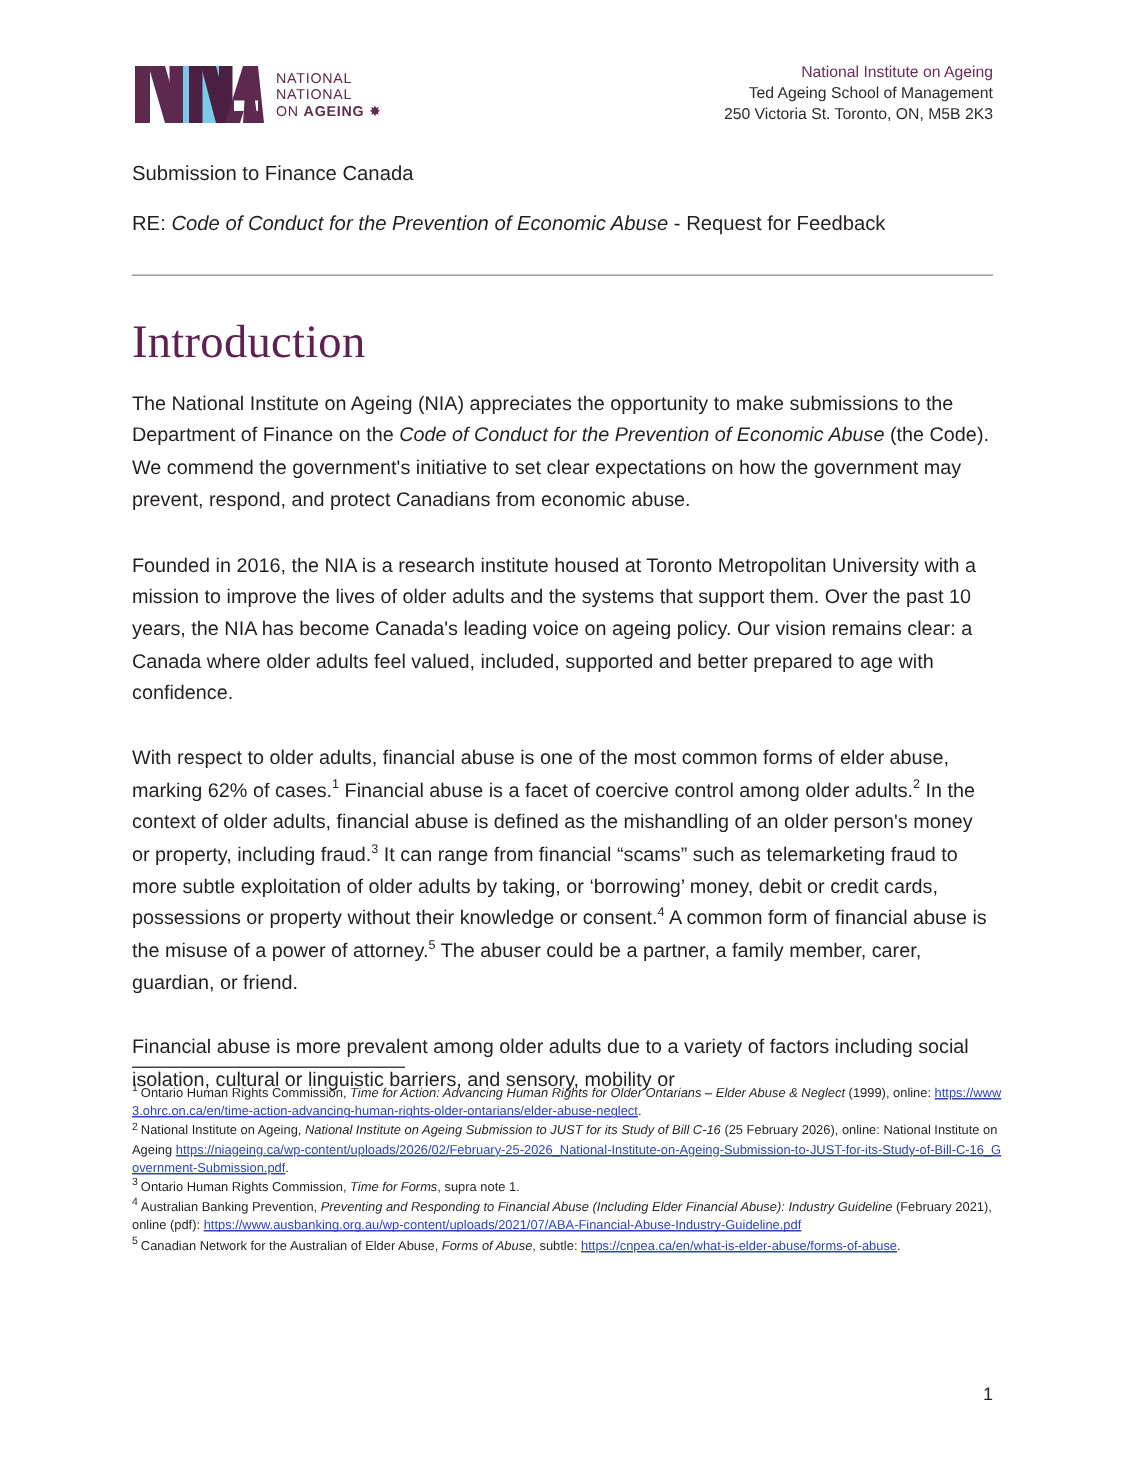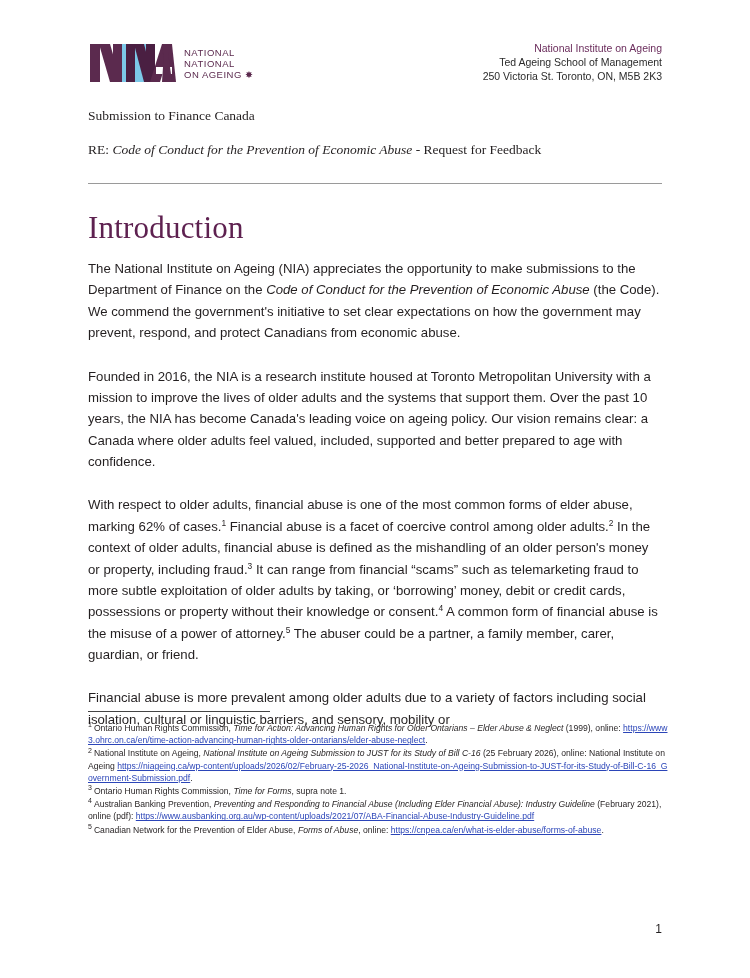--- a/index.html
+++ b/index.html
@@ -44,40 +44,39 @@
     padding-top: 2px;
   }
   .logo-words span {
     font-family: "Liberation Sans", sans-serif;
     font-size: 9.5px;
     letter-spacing: 0.5px;
     color: #5b2a4e;
     font-weight: 400;
   }
   .logo-words span.l3 { font-weight: 400; }
-  .logo-words span.l3 b { font-weight: 400; }
+  .logo-words span.l3 b { font-weight: 700; }
   .logo-star { color:#5b2a4e; font-size: 9px; }
 
   
   .address {
     text-align: right;
     line-height: 1.32;
     font-size: 10.5px;
     padding-top: 2px;
   }
   .address .org { color: #6b2d5c; }
   .address .l2, .address .l3 { color: #2b2b2b; }
 
   
   .titleblock {
     position: absolute;
     top: 108px;
     left: 88px;
     right: 88px;
-    font-family: Liberation Serif, serif;
   }
   .subject {
     font-size: 13.5px;
     color: #231f20;
     margin-bottom: 18px;
   }
   .re {
     font-size: 13.5px;
     color: #231f20;
   }
@@ -236,19 +235,19 @@
   <div class="footnotes">
 
     <div class="fn"><sup>1</sup><span>Ontario Human Rights Commission, </span><i>Time for Action: Advancing Human Rights for Older Ontarians – Elder Abuse &amp; Neglect</i><span> (1999), online: </span><a class="url" href="#">https://www3.ohrc.on.ca/en/time-action-advancing-human-rights-older-ontarians/elder-abuse-neglect</a><span>.</span></div>
 
     <div class="fn"><sup>2</sup><span>National Institute on Ageing, </span><i>National Institute on Ageing Submission to JUST for its Study of Bill C-16</i><span> (25 February 2026), online: National Institute on Ageing </span><a class="url" href="#">https://niageing.ca/wp-content/uploads/2026/02/February-25-2026_National-Institute-on-Ageing-Submission-to-JUST-for-its-Study-of-Bill-C-16_Government-Submission.pdf</a><span>.</span></div>
 
     <div class="fn"><sup>3</sup><span>Ontario Human Rights Commission, </span><i>Time for Forms</i><span>, supra note 1.</span></div>
 
     <div class="fn"><sup>4</sup><span>Australian Banking Prevention, </span><i>Preventing and Responding to Financial Abuse (Including Elder Financial Abuse): Industry Guideline</i><span> (February 2021), online (pdf): </span><a class="url" href="#">https://www.ausbanking.org.au/wp-content/uploads/2021/07/ABA-Financial-Abuse-Industry-Guideline.pdf</a><span></span></div>
 
-    <div class="fn"><sup>5</sup><span>Canadian Network for the Prevention of Elder Abuse, </span><i>Forms of Abuse</i><span>, online: </span><a class="url" href="#">https://cnpea.ca/en/what-is-elder-abuse/forms-of-abuse</a><span>.</span></div>
+    <div class="fn"><sup>5</sup><span>Canadian Network for the Australian of Elder Abuse, </span><i>Forms of Abuse</i><span>, subtle: </span><a class="url" href="#">https://cnpea.ca/en/what-is-elder-abuse/forms-of-abuse</a><span>.</span></div>
 
   </div>
 
   <div class="pagenum">1</div>
 
 </div>
 
 </body></html>

